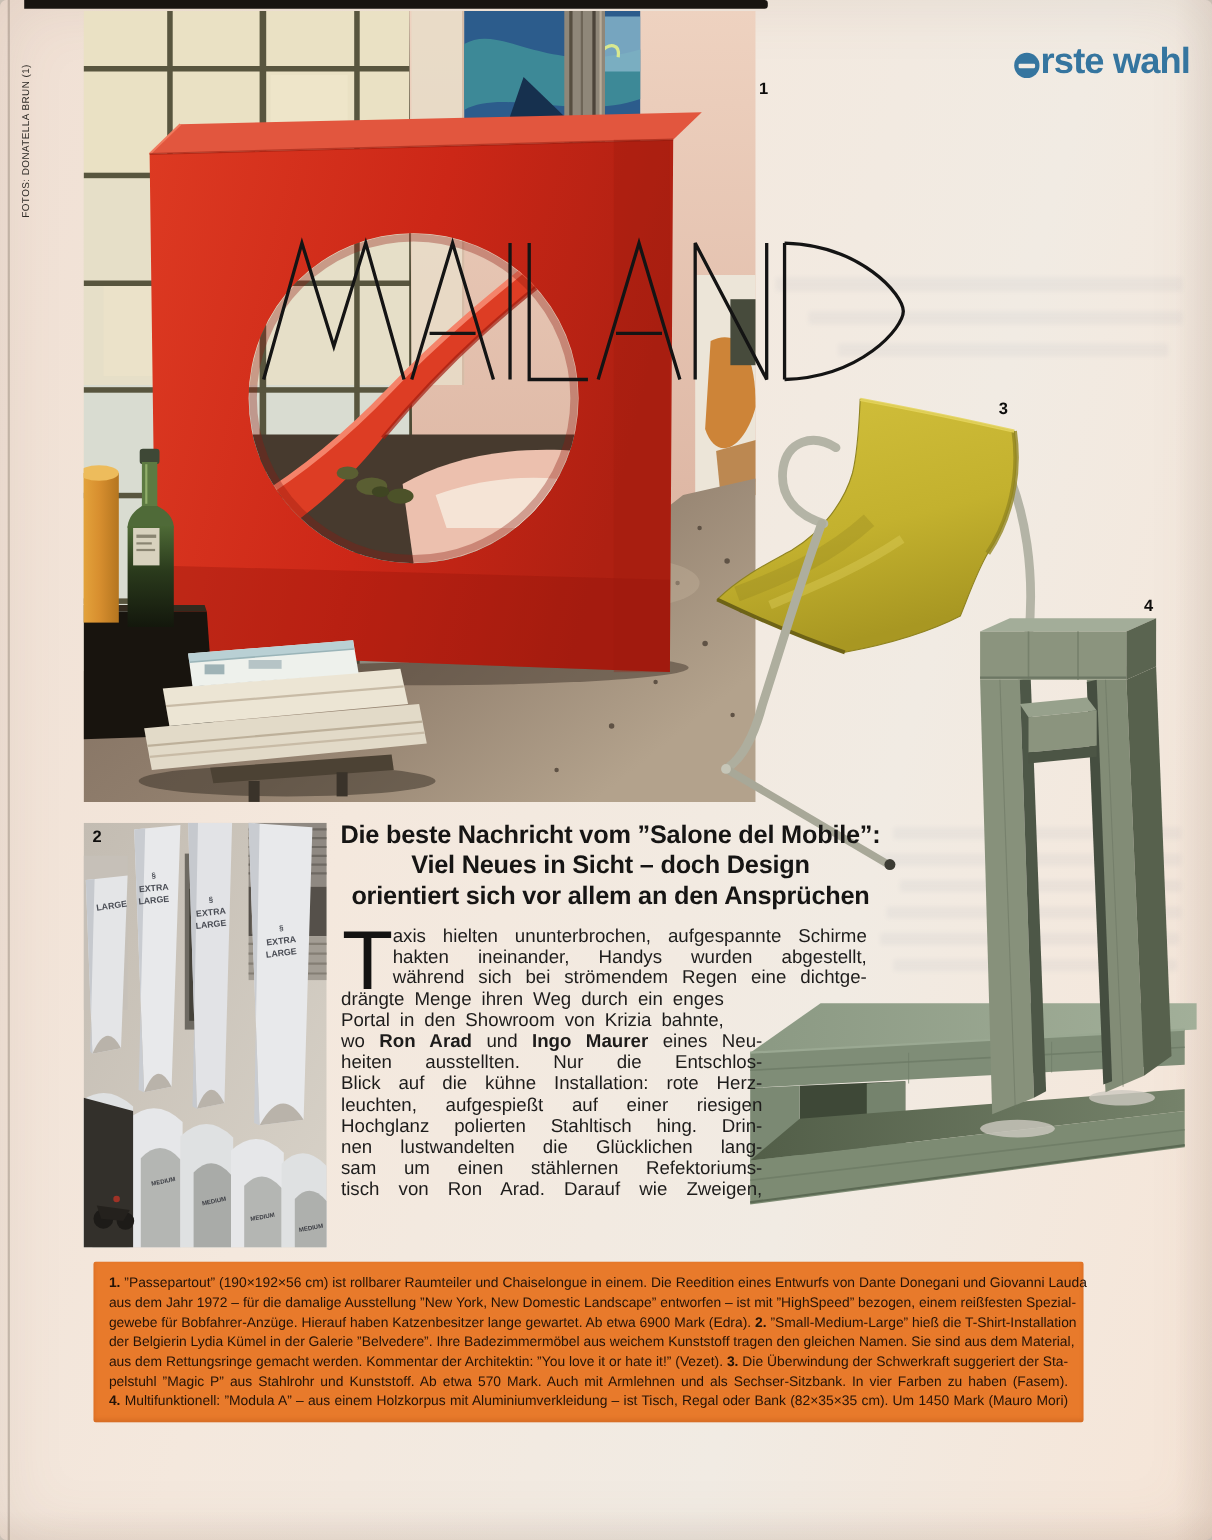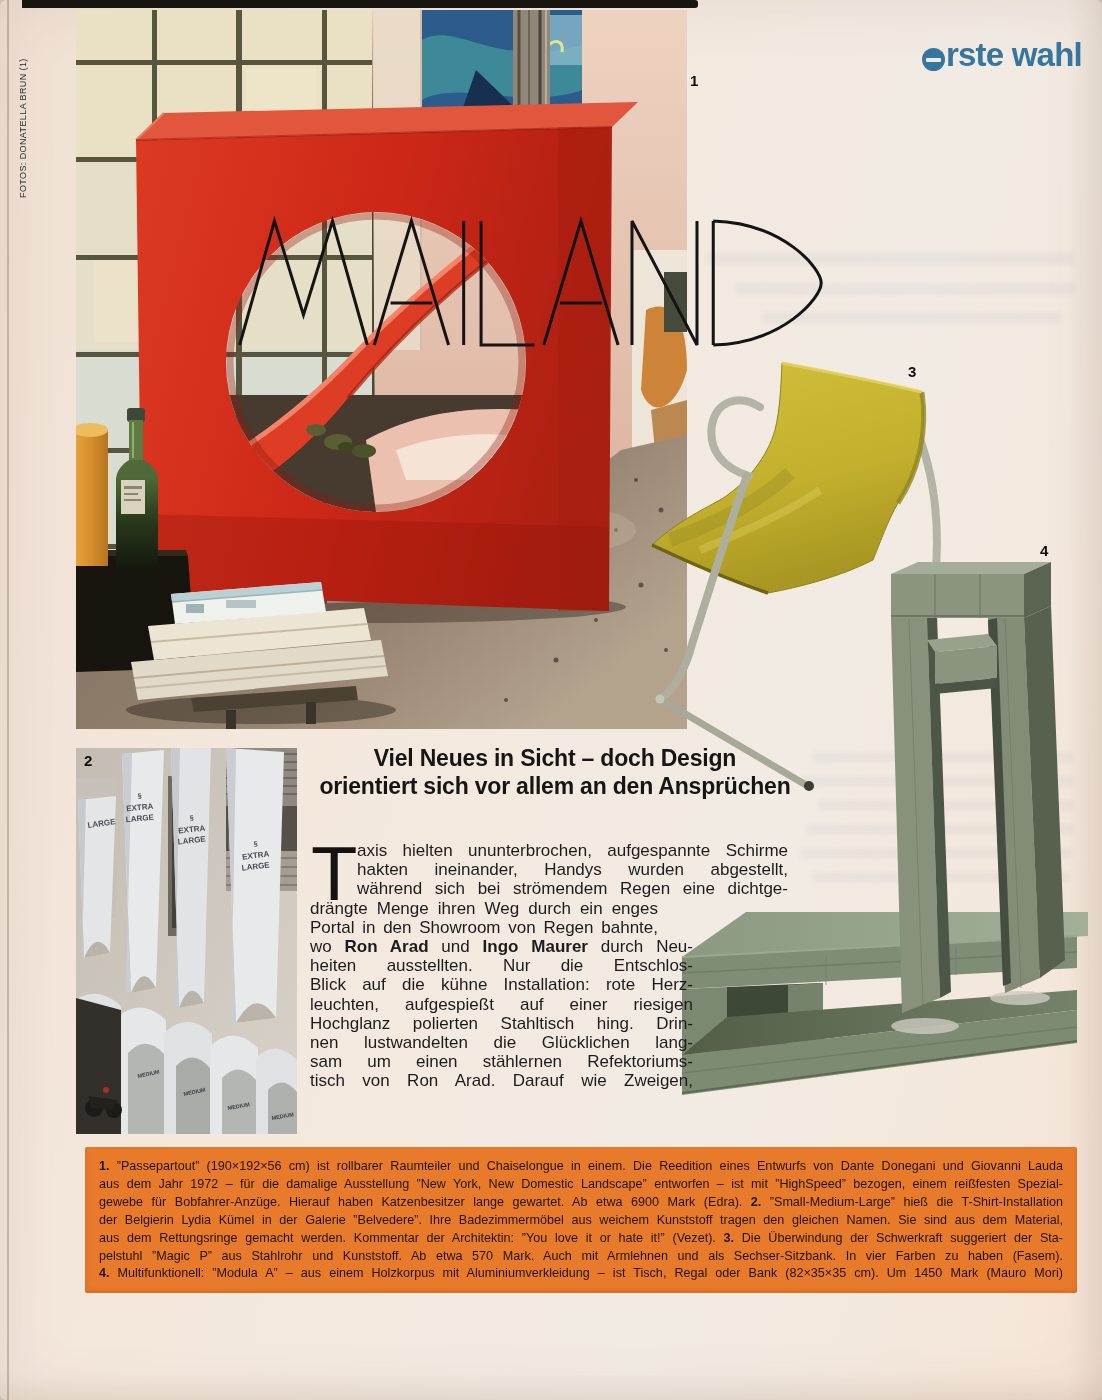--- a/index.html
+++ b/index.html
@@ -29,21 +29,21 @@
   
   #bodytext{left:310px;top:841px;width:480px;color:#1d1c1b;font-size:17px;line-height:19.2px;z-index:3;}
   #dropcap{left:311px;top:845px;font-size:76px;line-height:58px;color:#141312;z-index:4;font-weight:400;}
   .bline{text-align:justify;text-align-last:justify;white-space:nowrap;overflow:visible;}
   #blockA{width:478px;}  #blockA .bline{padding-left:47px;}
   #blockB{width:348px;}
   #line6,#blockC{width:383px;}
   #line6{text-align:justify;text-align-last:justify;}
   #line6 span{white-space:pre;}
   
-  #caption{left:85px;top:1147px;width:992px;height:146px;background:#e87a2b;border-radius:2px;
+  #caption{left:85px;top:1147px;width:900px;height:146px;background:#e87a2b;border-radius:2px;
            padding:11px 14px 0 14px;box-sizing:border-box;z-index:3;
            box-shadow:inset 0 -2px 4px rgba(150,60,10,.25);}
   .cline{text-align:justify;text-align-last:justify;font-size:12.6px;line-height:17.9px;color:#241307;
          font-weight:500;white-space:nowrap;}
   .cline b{font-weight:800;}
   #pagenum{left:1026px;top:1415px;font-size:15px;color:#26221e;z-index:3;text-align:center;}
   svg{display:block;}
   text{font-family:"Liberation Sans",sans-serif;}
 </style>
 </head>
@@ -402,36 +402,37 @@
       <path d="M6,52 L401,31" stroke="#9aa892" stroke-width="2"></path>
     </g>
   </svg>
 
   <div class="marker" style="left:690px;top:72px">1</div>
   <div class="marker" style="left:84px;top:752px">2</div>
   <div class="marker" style="left:908px;top:363px">3</div>
   <div class="marker" style="left:1040px;top:542px">4</div>
 
   <div class="abs" id="headline">
+    <div>Die beste Nachricht vom ”Salone del Mobile”:</div>
     <div>Viel Neues in Sicht – doch Design</div>
     <div>orientiert sich vor allem an den Ansprüchen</div>
   </div>
 
   <div class="abs" id="dropcap">T</div>
   <div class="abs" id="bodytext">
     <div id="blockA">
         <div class="bline">axis hielten ununterbrochen, aufgespannte Schirme</div>
         <div class="bline">hakten ineinander, Handys wurden abgestellt,</div>
         <div class="bline">während sich bei strömendem Regen eine dichtge-</div>
       </div>
     <div id="blockB">
         <div class="bline">drängte Menge ihren Weg durch ein enges</div>
-        <div class="bline">Portal in den Showroom von Regen bahnte,</div>
+        <div class="bline">Portal in den Showroom von Krizia bahnte,</div>
       </div>
-    <div id="line6"><span>wo </span><b>Ron Arad</b><span> und </span><b>Ingo Maurer</b><span> durch Neu-</span></div>
+    <div id="line6"><span>wo </span><b>Ron Arad</b><span> und </span><b>Ingo Maurer</b><span> eines Neu-</span></div>
     <div id="blockC">
         <div class="bline">heiten ausstellten. Nur die Entschlos-</div>
         <div class="bline">Blick auf die kühne Installation: rote Herz-</div>
         <div class="bline">leuchten, aufgespießt auf einer riesigen</div>
         <div class="bline">Hochglanz polierten Stahltisch hing. Drin-</div>
         <div class="bline">nen lustwandelten die Glücklichen lang-</div>
         <div class="bline">sam um einen stählernen Refektoriums-</div>
         <div class="bline">tisch von Ron Arad. Darauf wie Zweigen,</div>
       </div>
   </div>

